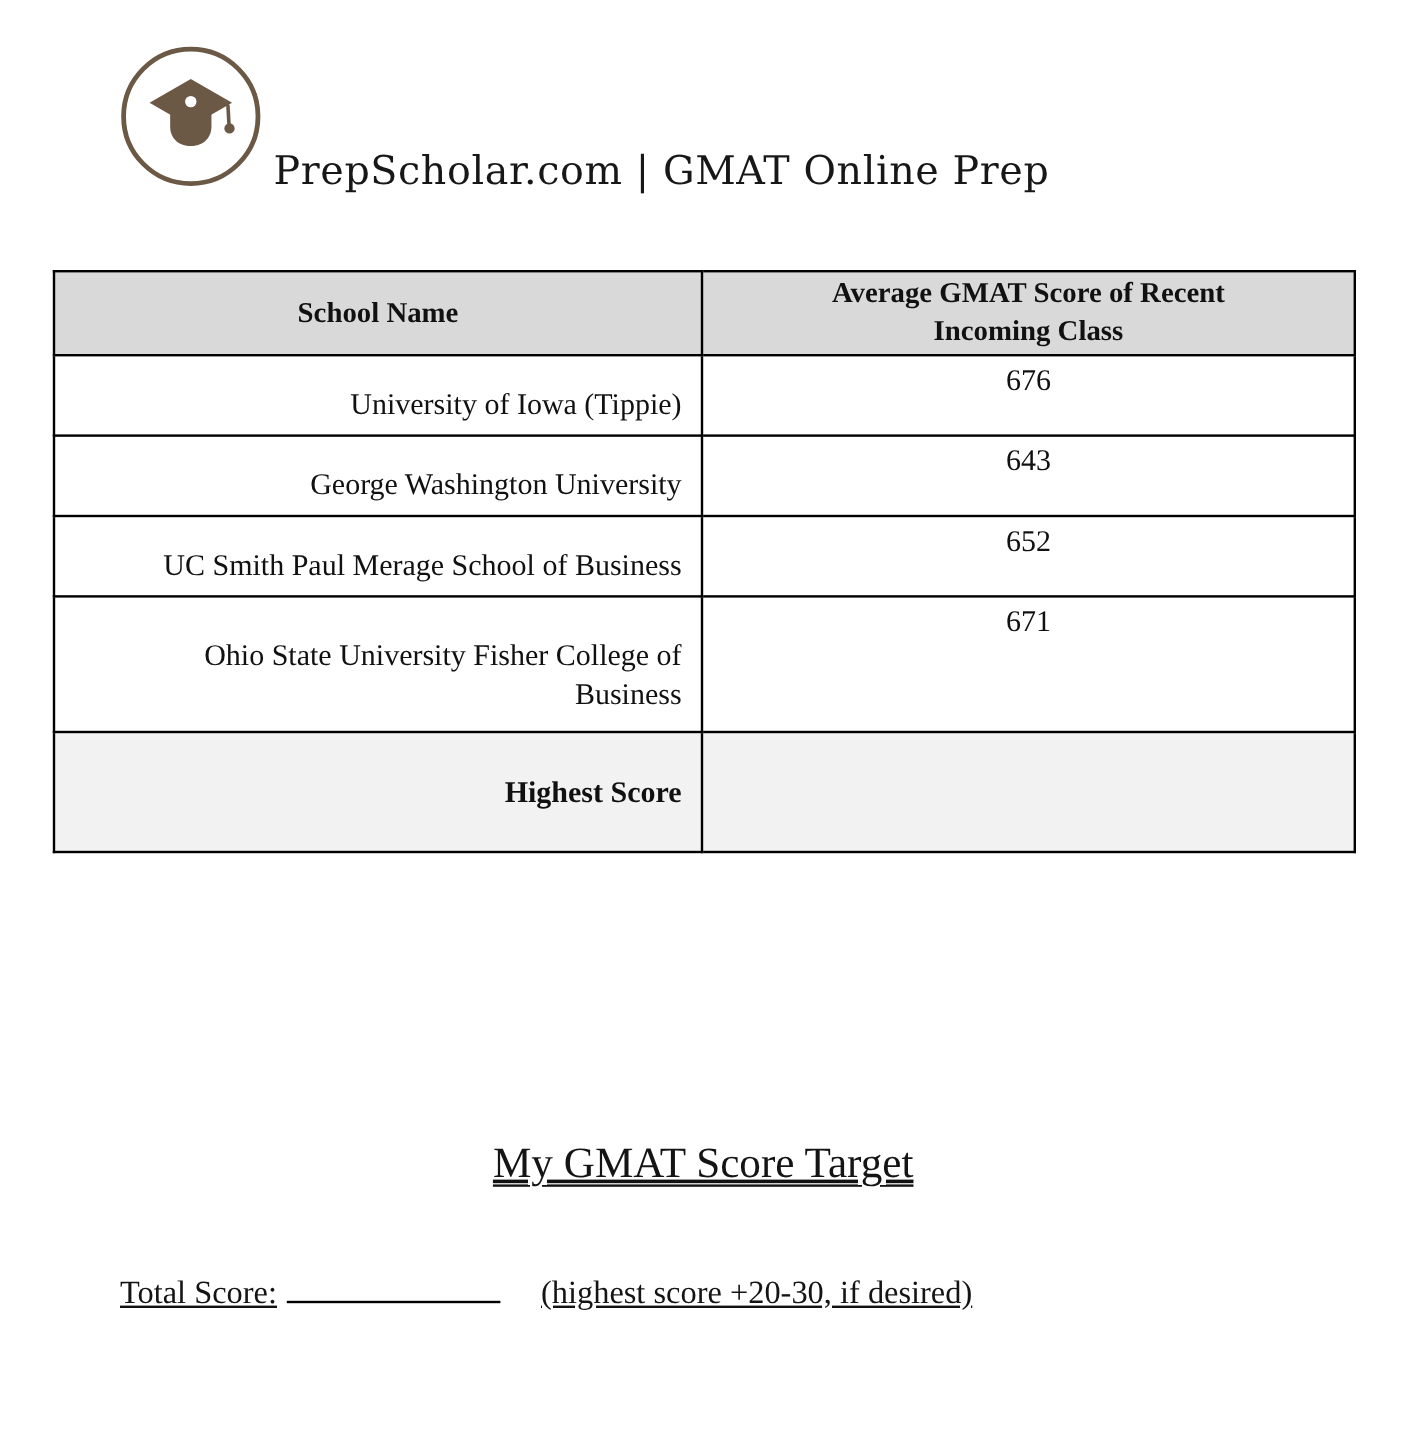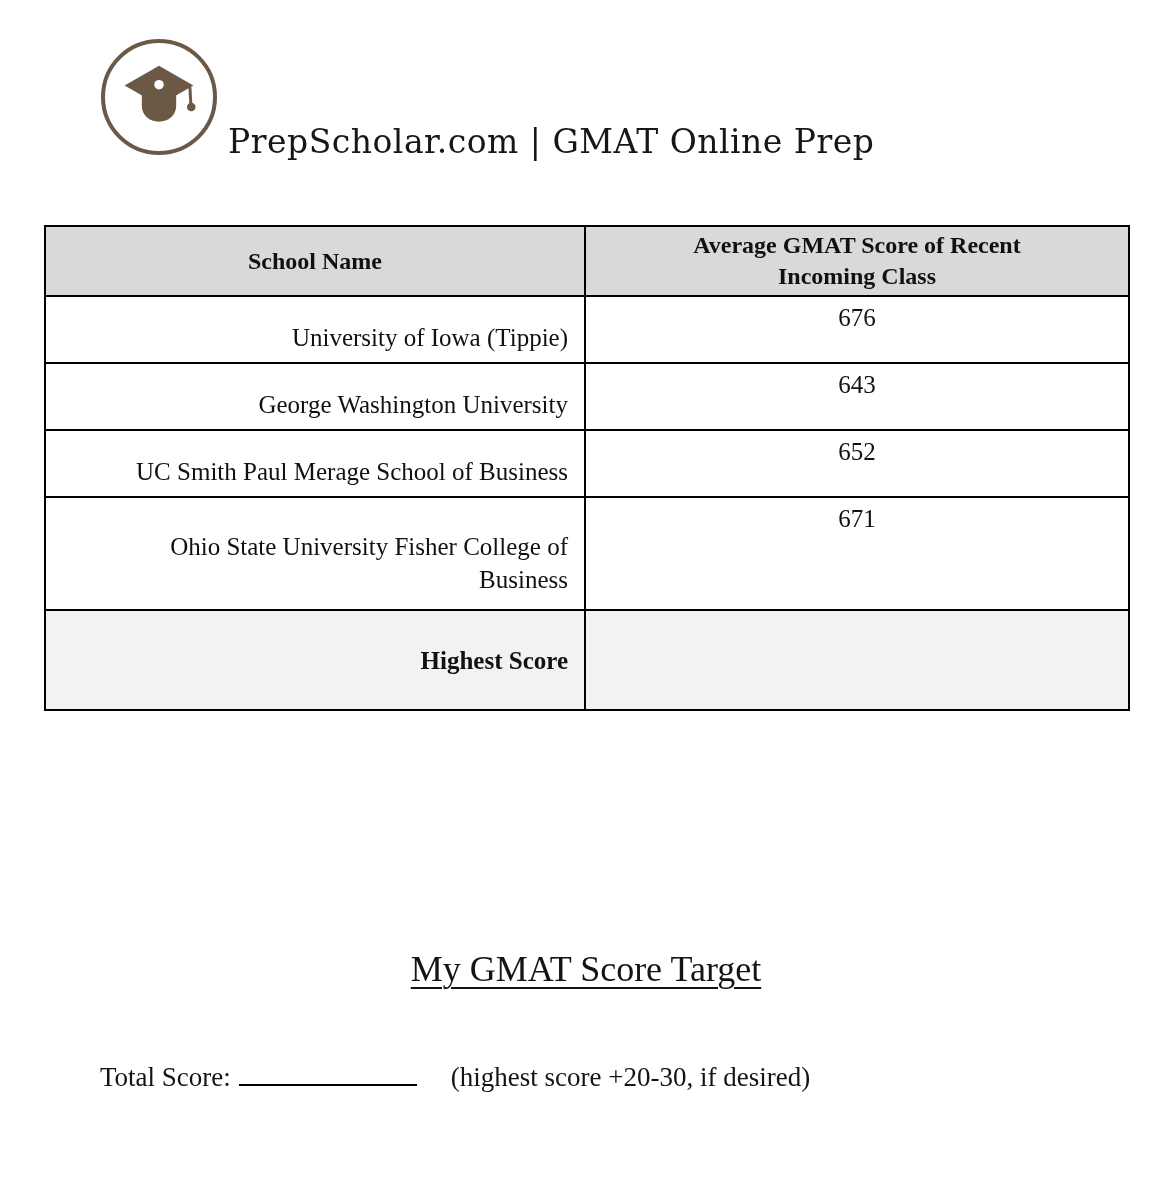--- a/index.html
+++ b/index.html
@@ -73,21 +73,21 @@
   .name, .score {
     font-size: 25px;
     line-height: 33px;
     white-space: pre-line;
   }
   tr.summary { background: #f2f2f2; }
   tr.summary .name-cell { vertical-align: middle; padding-bottom: 4px; }
   tr.summary .name { font-weight: bold; }
 
   
-  .target-section { position: absolute; left: 0; top: 898px; width: 1172px; }
+  .target-section { position: absolute; left: 0; top: 898px; width: 1172px; text-decoration: underline; }
   .target-title {
     margin-top: 50px;
     text-align: center;
     font-size: 36px;
     text-decoration: underline;
     text-underline-offset: 6px;
     text-decoration-thickness: 2px;
     color: #141414;
   }
   .total-line {

